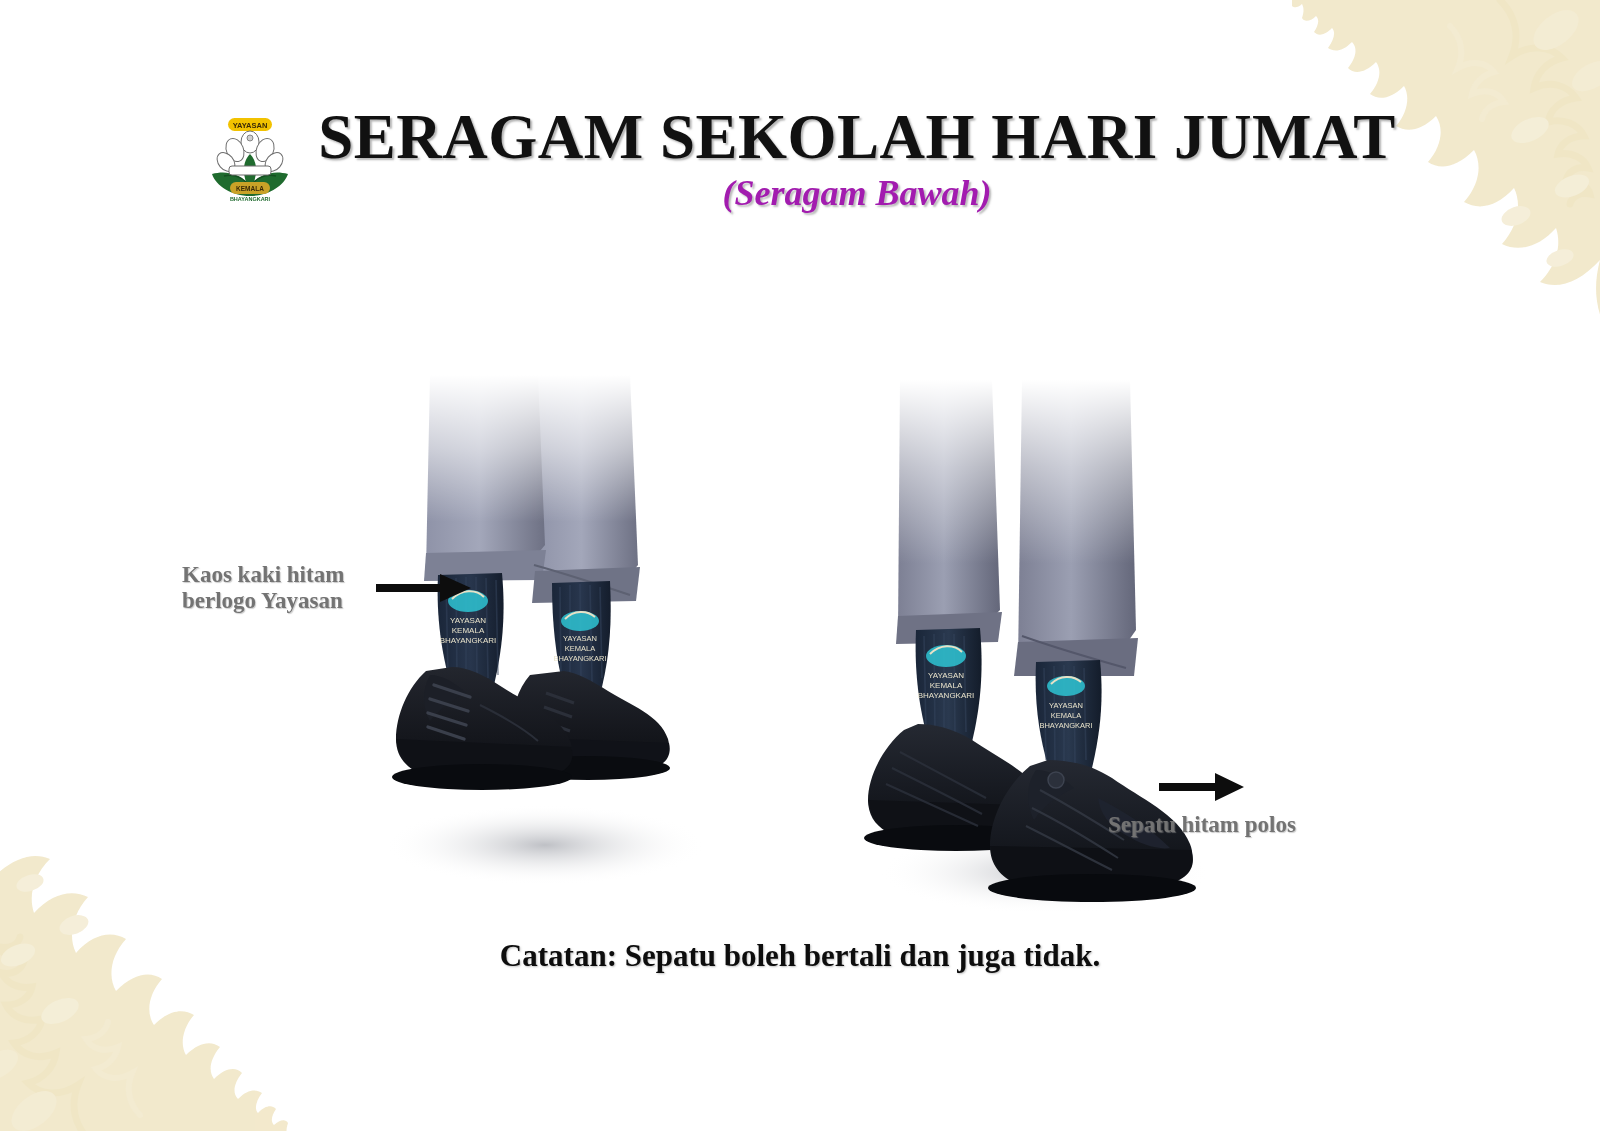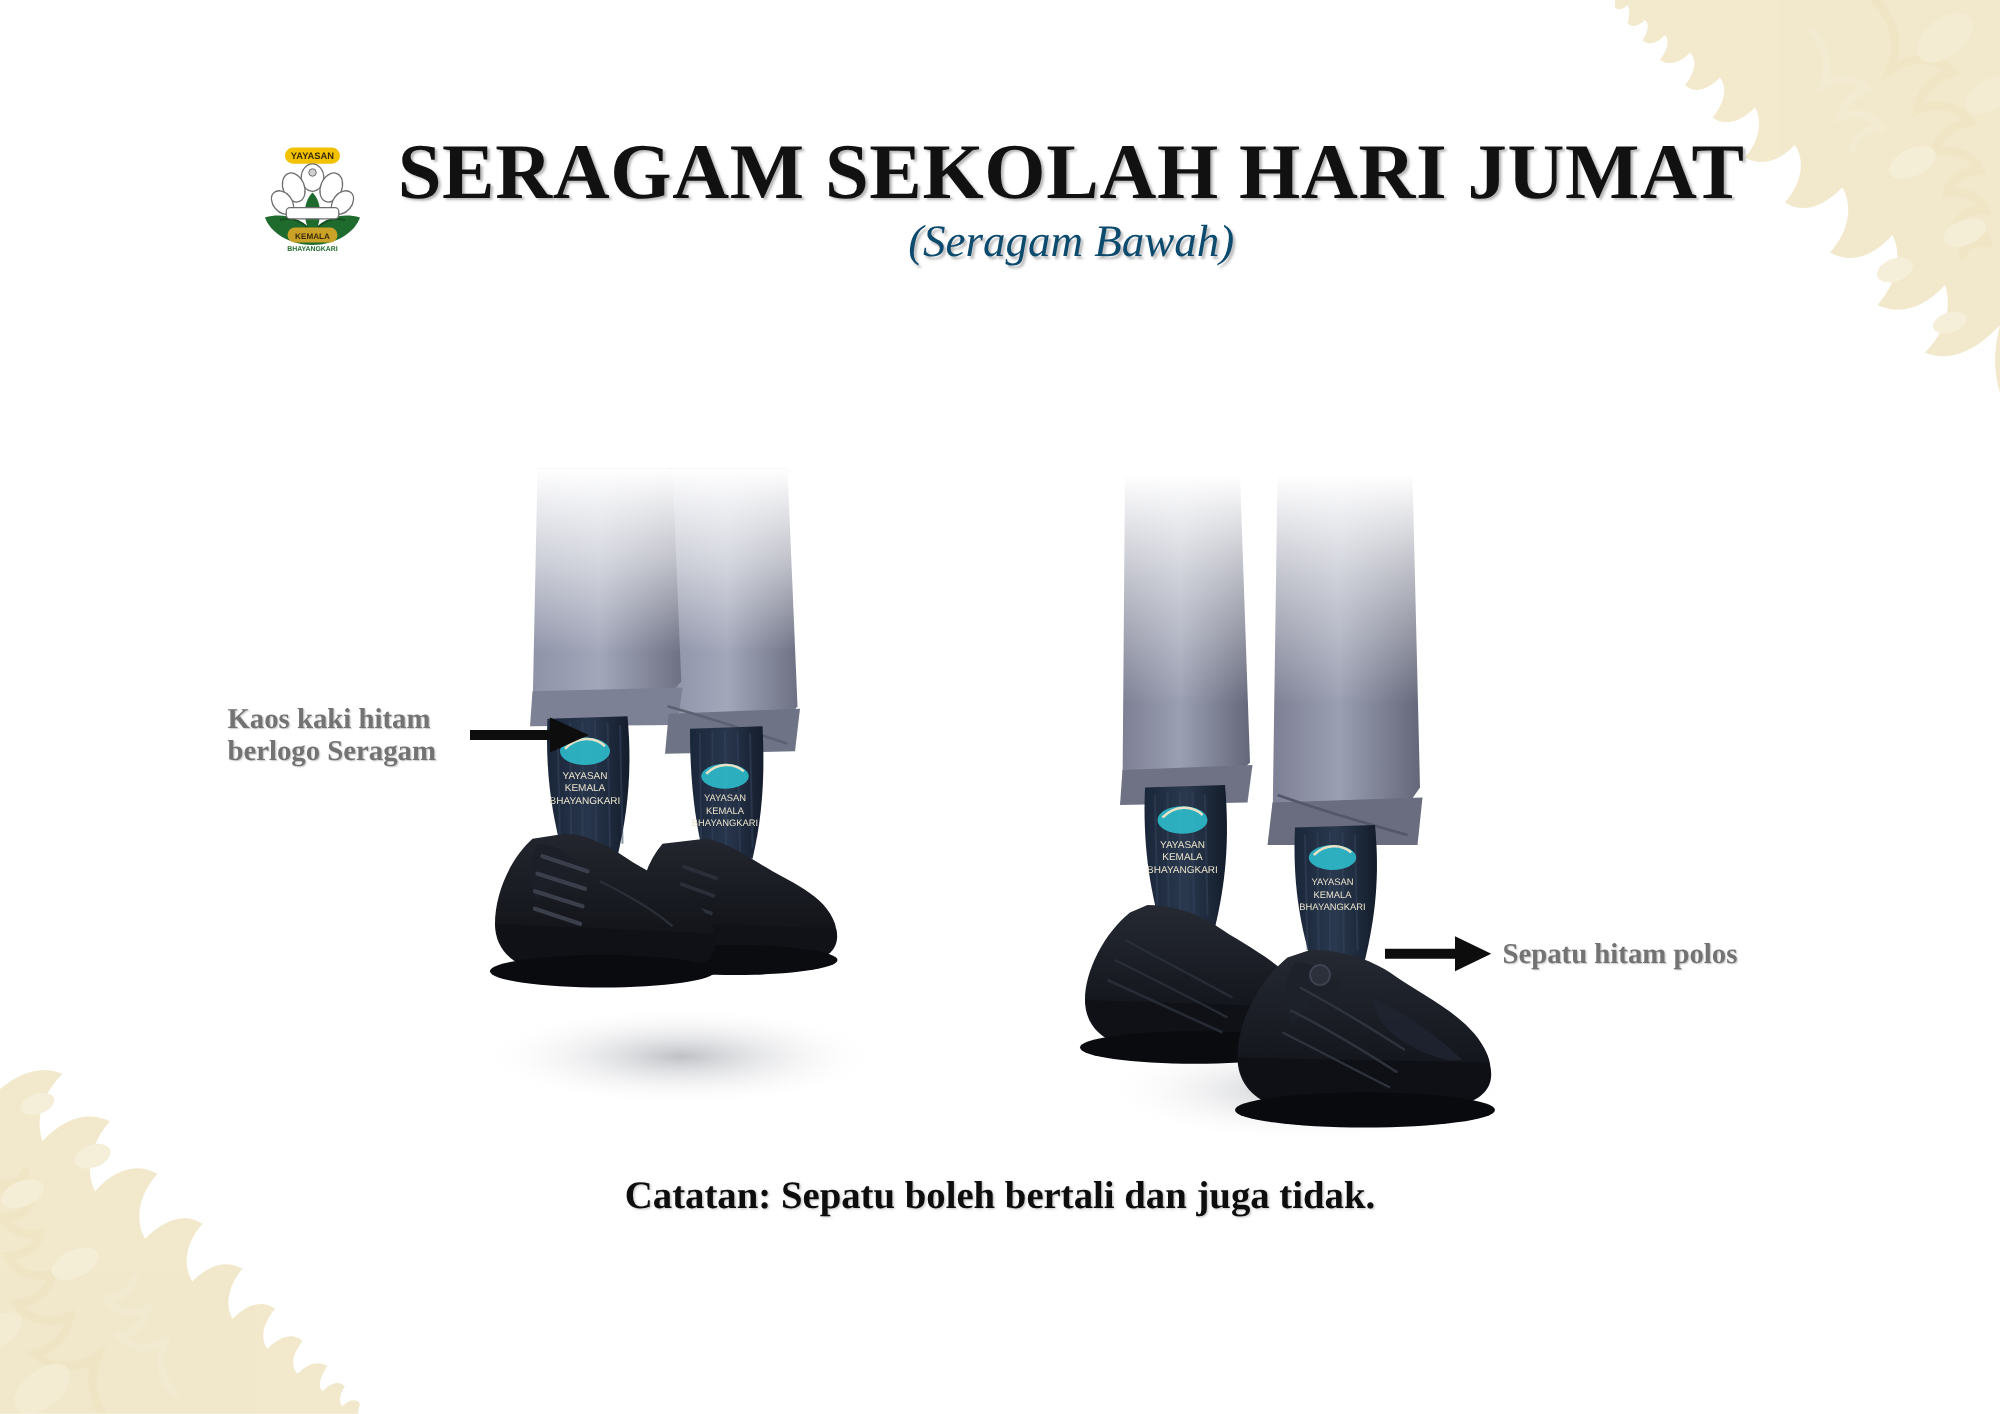--- a/index.html
+++ b/index.html
@@ -51,24 +51,24 @@
     font-weight: bold;
     font-size: 63px;
     letter-spacing: 0.5px;
     color: #111111;
     line-height: 1.05;
     text-shadow: 2px 2px 2px rgba(120,120,120,0.55);
     white-space: nowrap;
   }
   .sub-title {
     font-family: "Liberation Serif", serif;
-    font-weight: normal;
+    font-weight: bold;
     font-style: italic;
     font-size: 36px;
-    color: #0c4a6e;
+    color: #a21caf;
     line-height: 1.2;
     margin-top: 2px;
     text-shadow: 2px 2px 2px rgba(120,120,120,0.5);
     white-space: nowrap;
   }
 
   
   .photo {
     position: absolute;
   }
@@ -85,21 +85,21 @@
   .callout-text {
     font-family: "Liberation Serif", serif;
     font-weight: bold;
     font-size: 23px;
     color: #737373;
     line-height: 1.15;
     text-shadow: 1px 1px 1px rgba(150,150,150,0.5);
   }
   .callout-left { left: 182px; top: 562px; width: 300px; }
   .callout-left .callout-text { text-align: left; width: 186px; }
-  .callout-right { left: 1108px; top: 746px; }
+  .callout-right { left: 1108px; top: 770px; flex-direction: column; }
 
   .arrow-svg { display: block; }
 
   
   .note {
     position: absolute;
     top: 938px;
     left: 0;
     width: 1600px;
     text-align: center;
@@ -370,21 +370,21 @@
 
     <path d="M258 418 C286 432 312 450 330 468 C318 470 300 464 284 454 C270 446 260 434 258 418 Z" fill="#1f2430" opacity="0.9"></path>
 
     <rect x="20" y="0" width="340" height="270" fill="url(#fadeR)"></rect>
   </svg>
 </div>
 
 <div class="callout callout-left">
   <div class="callout-text">
     <span>Kaos kaki hitam</span><br>
-    <span>berlogo Seragam</span>
+    <span>berlogo Yayasan</span>
   </div>
   <svg class="arrow-svg" width="96" height="34" viewBox="0 0 96 34" xmlns="http://www.w3.org/2000/svg">
     <path d="M0 13 L64 13 L64 3 L95 17 L64 31 L64 21 L0 21 Z" fill="#0d0d0d"></path>
   </svg>
 </div>
 
 <div class="callout callout-right">
   <svg class="arrow-svg" width="86" height="34" viewBox="0 0 86 34" xmlns="http://www.w3.org/2000/svg">
     <path d="M0 13 L56 13 L56 3 L85 17 L56 31 L56 21 L0 21 Z" fill="#0d0d0d"></path>
   </svg>

